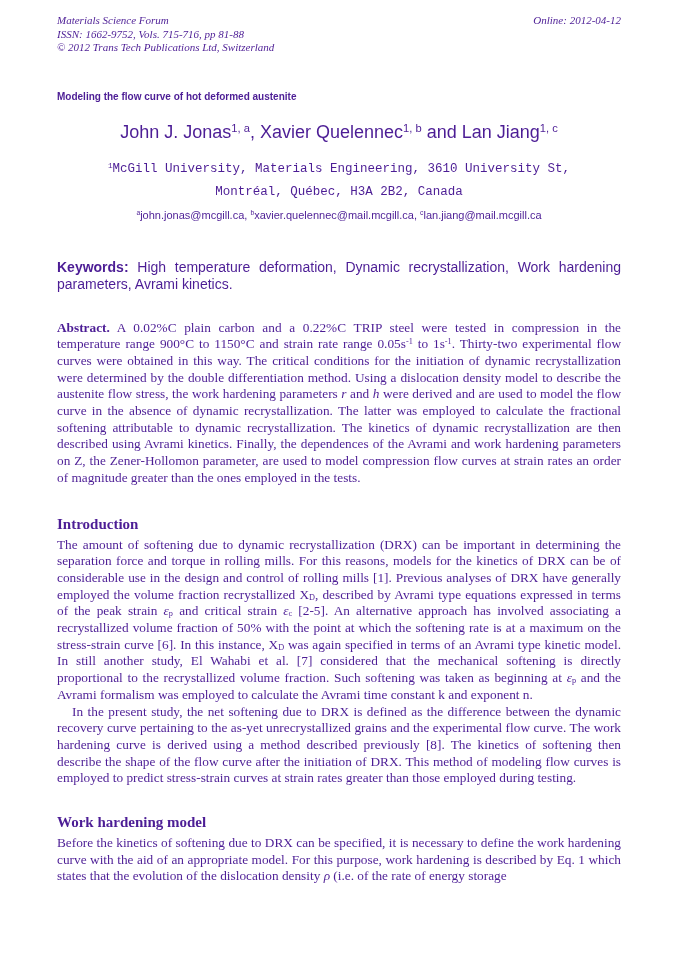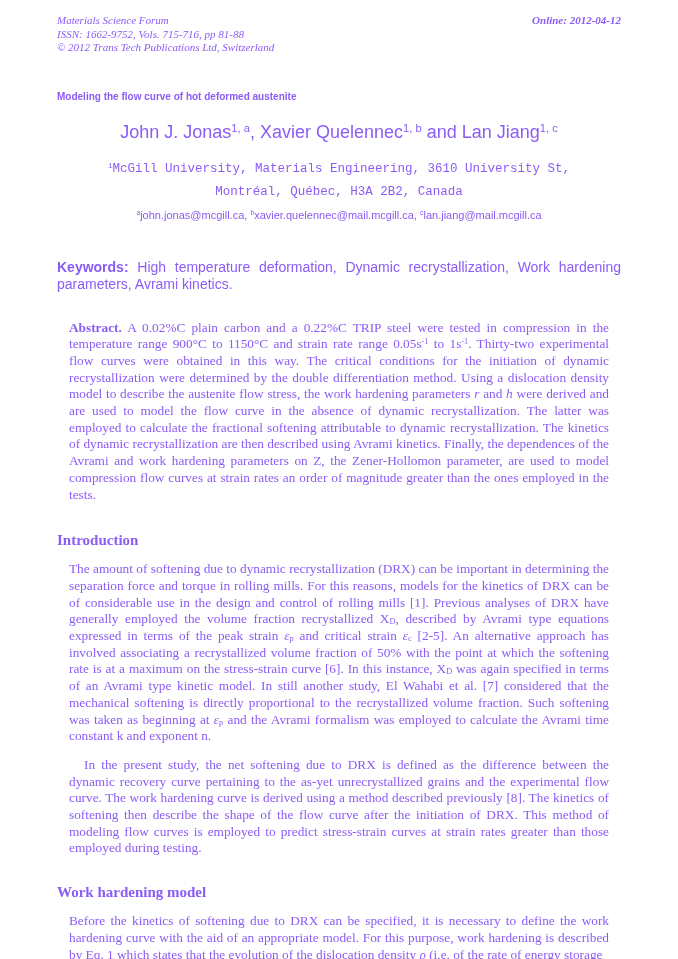--- a/index.html
+++ b/index.html
@@ -3,35 +3,35 @@
 <meta charset="utf-8">
 <style>
   html, body { margin: 0; padding: 0; background: #ffffff; }
   .page {
     position: relative;
     width: 678px;
     height: 959px;
     background: #ffffff;
     box-sizing: border-box;
     padding: 14px 57px 0 57px;
-    color: #8b5cf6;
+    color: #4c1d95;
     font-family: "Liberation Serif", serif;
     overflow: hidden;
   }
   
   .jheader {
     display: flex;
     justify-content: space-between;
     align-items: flex-start;
     font-style: italic;
     font-size: 11px;
     line-height: 13.5px;
   }
   .jheader .left div { white-space: nowrap; }
-  .jheader .right { white-space: nowrap; font-weight: bold; }
+  .jheader .right { white-space: nowrap; }
 
   
   .title {
     margin-top: 33px;
     text-align: left;
     font-family: "Liberation Sans", sans-serif;
     font-weight: bold;
     font-size: 10px;
     line-height: 18px;
   }
@@ -61,21 +61,21 @@
     font-size: 14px;
     line-height: 17px;
     text-align: justify;
   }
 
   
   .body-par {
     font-size: 13.3px;
     line-height: 16.7px;
     text-align: justify;
-    margin: 12px;
+    margin: 0;
   }
   .abstract { margin-top: 27px; }
   .sec-heading {
     font-size: 15px;
     font-weight: bold;
     margin-top: 27px;
     margin-bottom: 4px;
   }
   .sec-heading.first { margin-top: 29px; }
   .indent { text-indent: 15px; }

